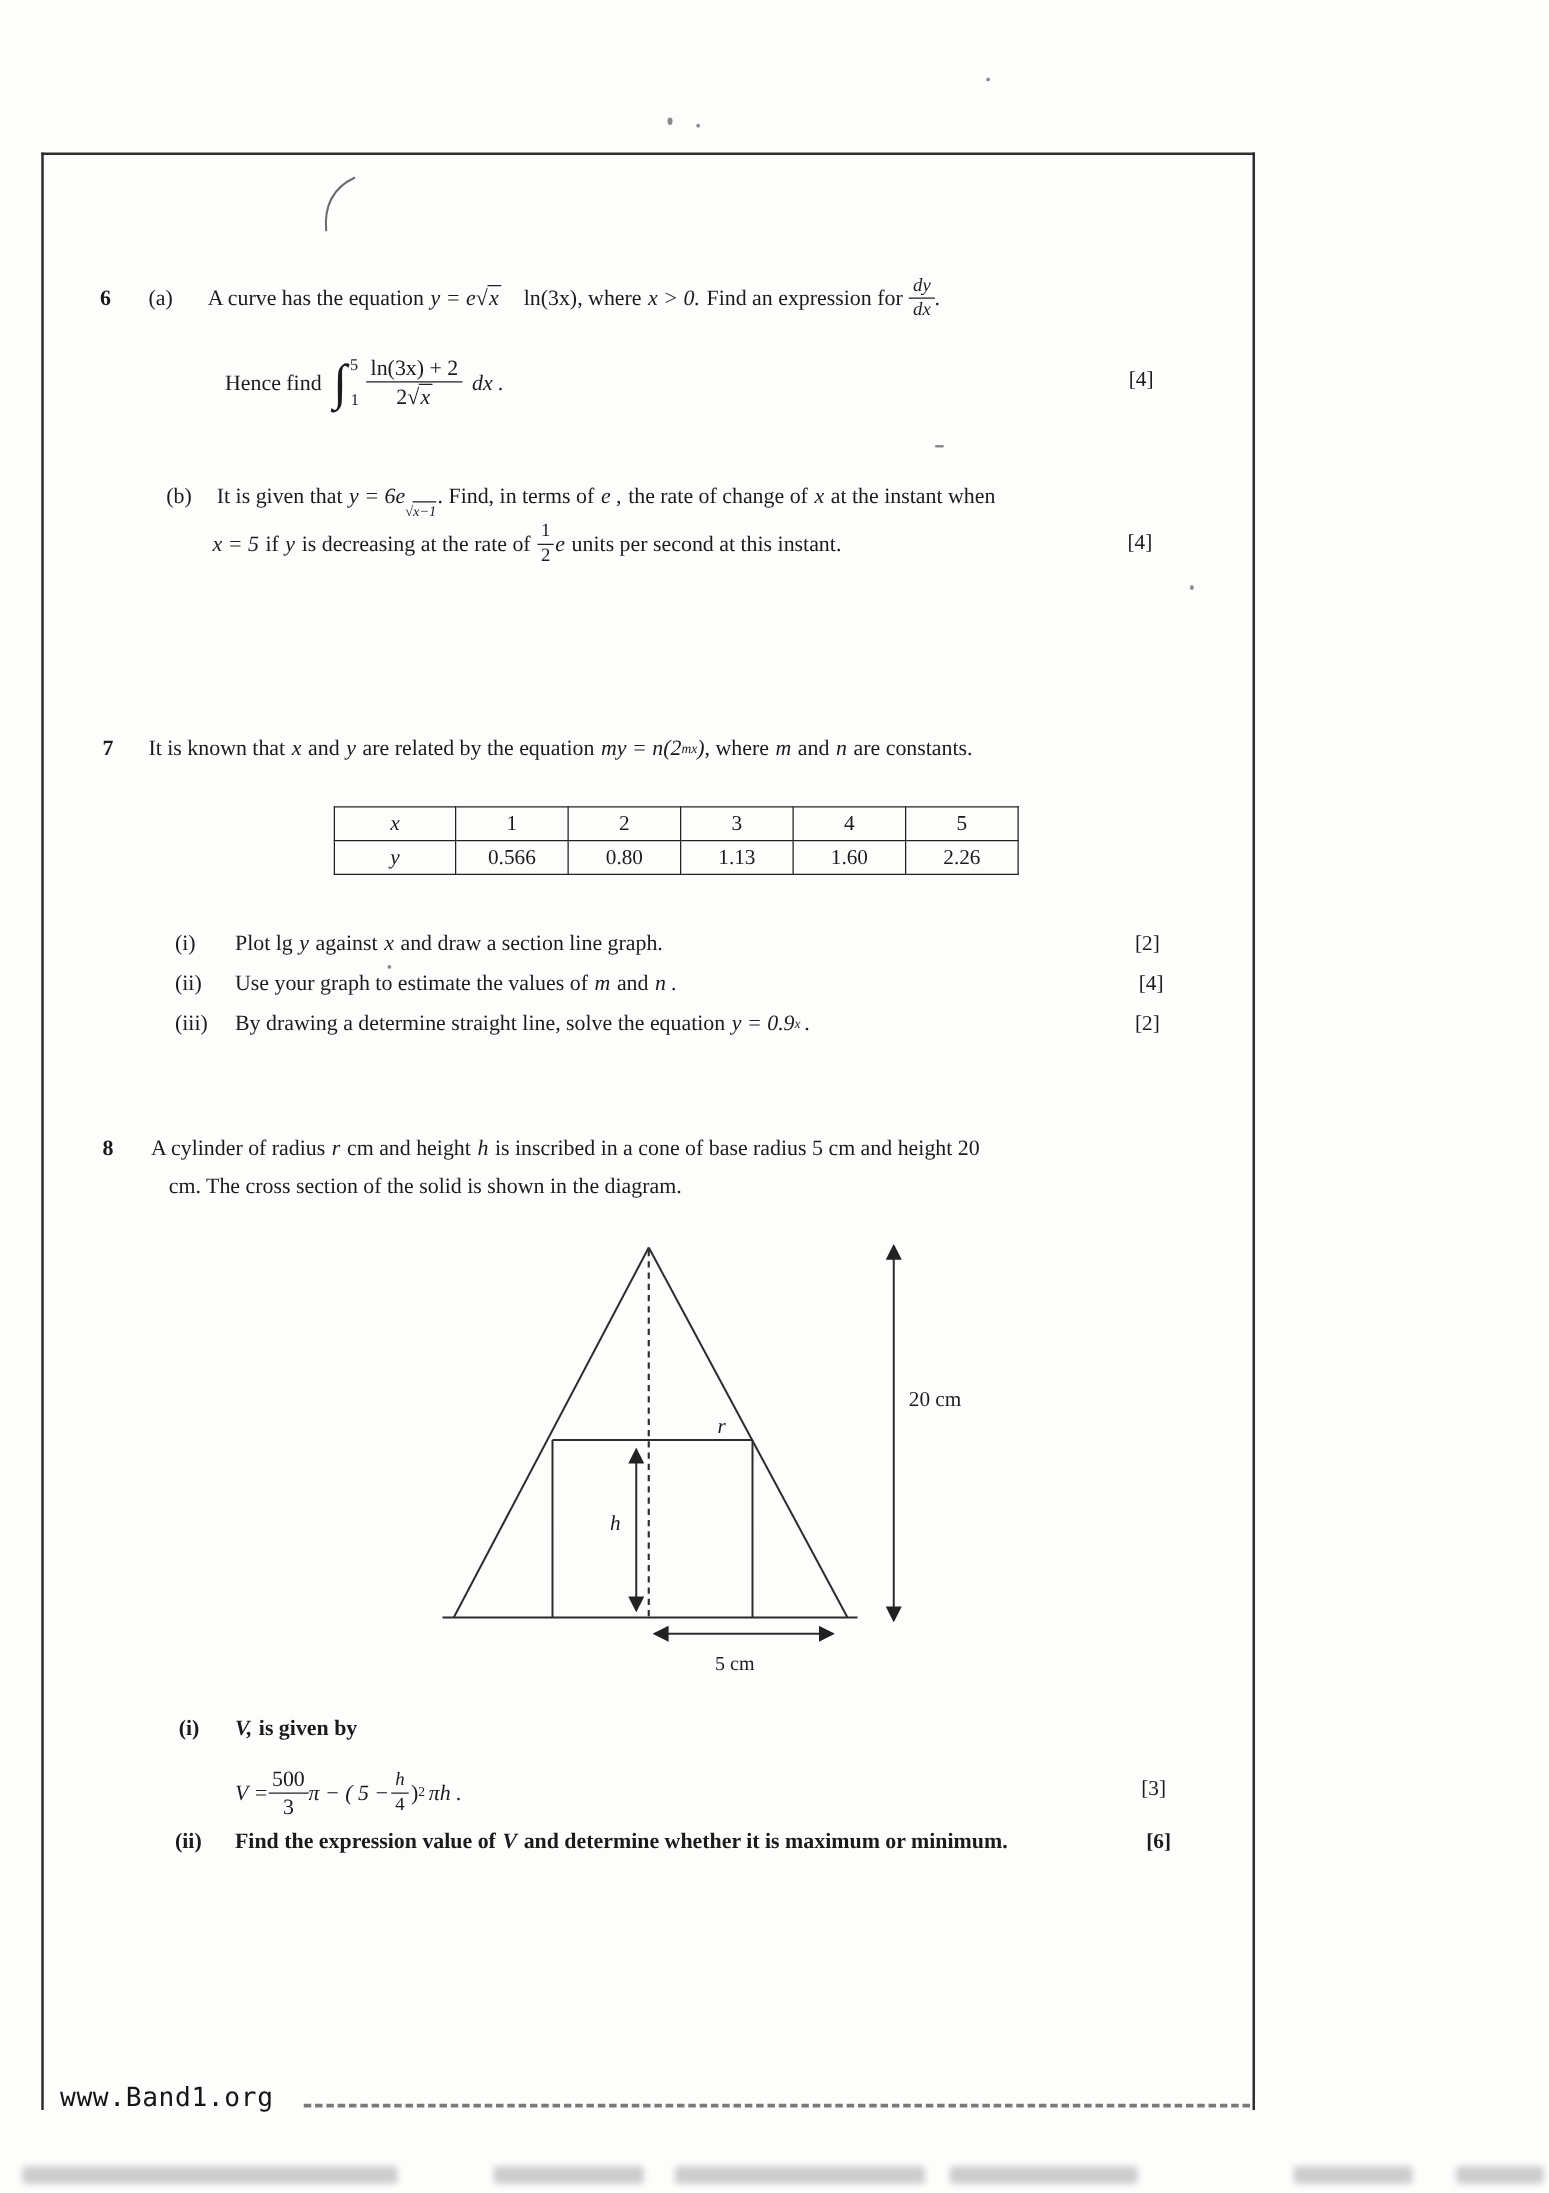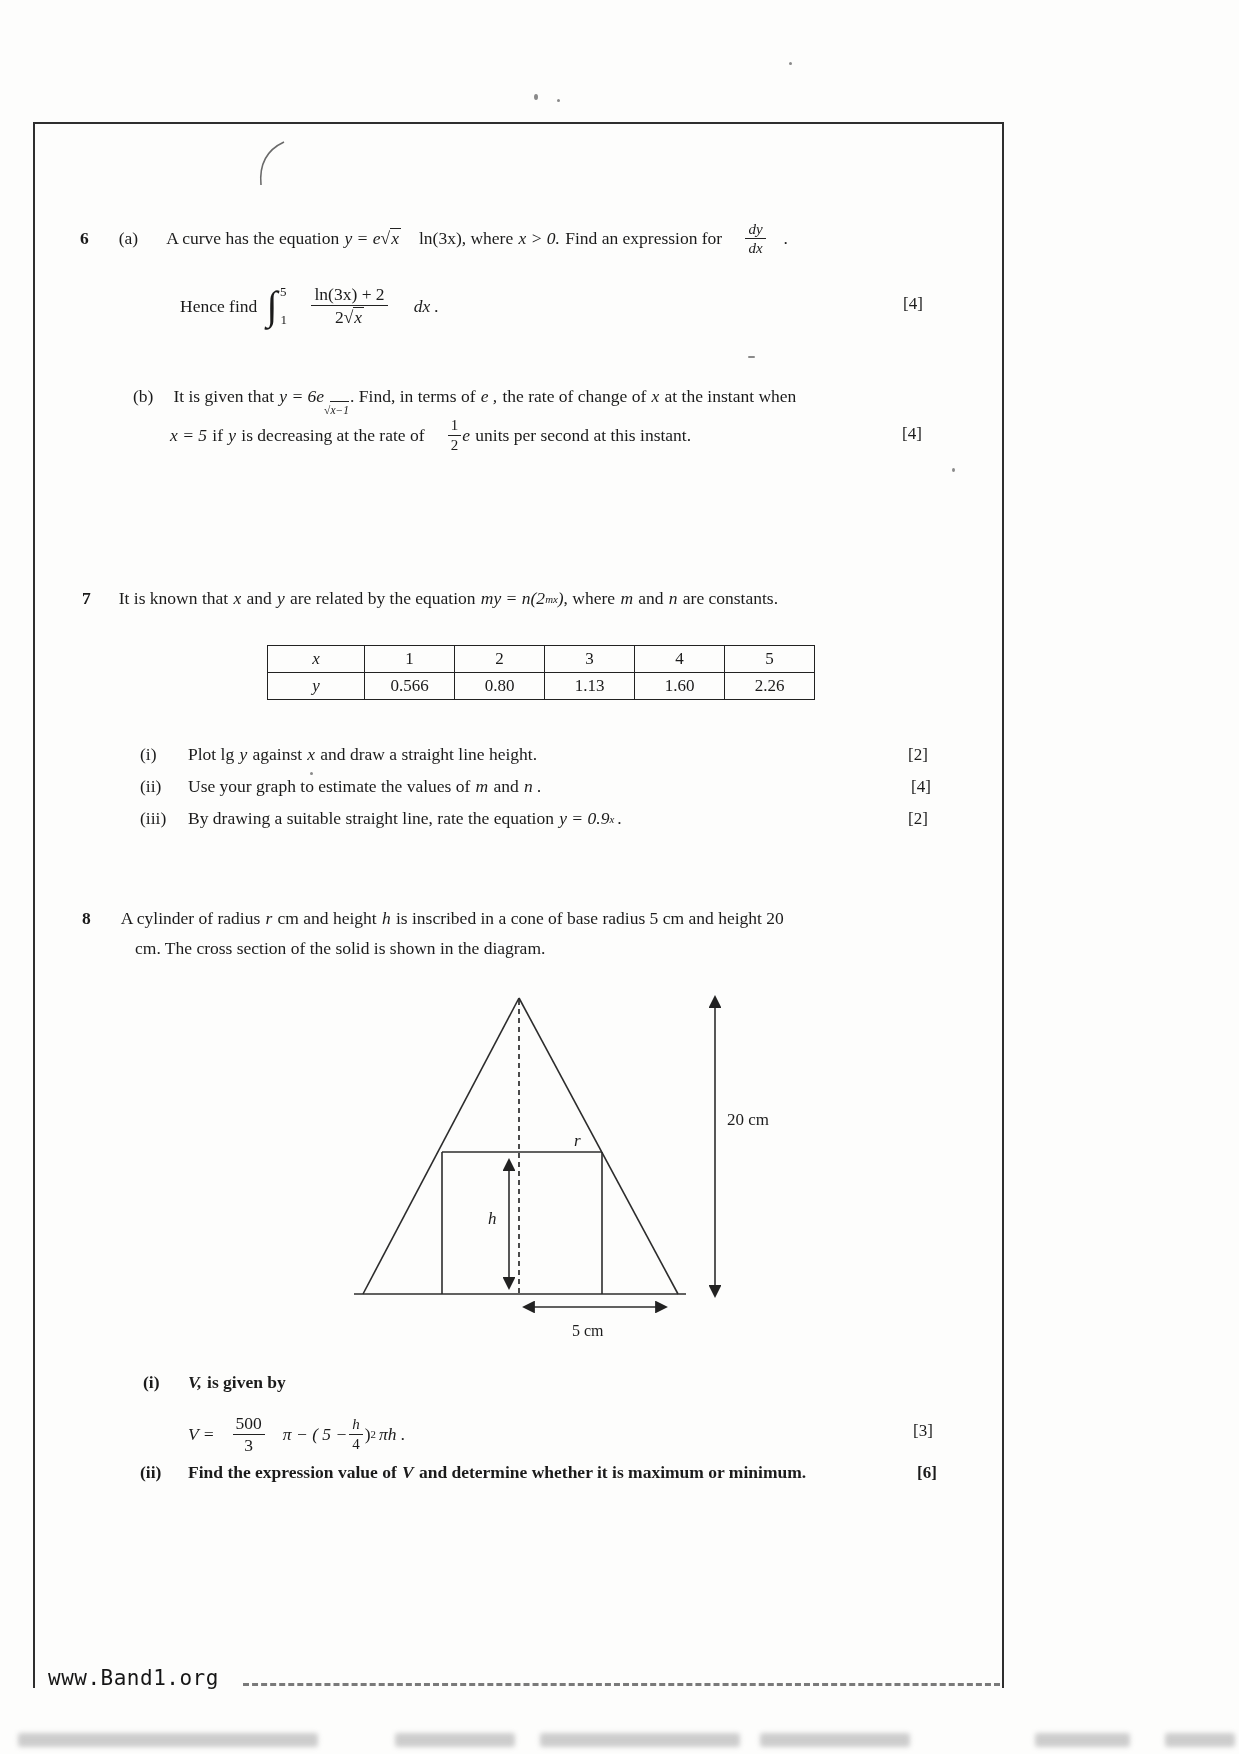--- a/index.html
+++ b/index.html
@@ -14,21 +14,21 @@
     border-left:2px solid #2e2e2e;border-top:2px solid #2e2e2e;border-right:2px solid #2e2e2e;
     background:transparent;
   }
   .line{position:absolute;display:flex;align-items:center;white-space:nowrap;}
   .w{margin-right:.30em;}
   .it{font-style:italic;text-align:center;}
   .b{font-weight:bold;}
   .qnum{font-weight:bold;}
   .mark{position:absolute;font-size:17px;}
   
-  .frac{display:inline-block;text-align:center;vertical-align:middle;line-height:1.08;margin:0 18px;}
+  .frac{display:inline-block;text-align:center;vertical-align:middle;line-height:1.08;margin:0 0;}
   .frac .fn{display:block;border-bottom:1.5px solid #222;padding:0 3px 1px 3px;}
   .frac .fd{display:block;padding-top:1px;}
   .frac.small{font-size:15px;}
   
   .sqrt{white-space:nowrap;}
   .sqrt .rad{border-top:1.5px solid #222;padding:1px 2px 0 1px;display:inline-block;line-height:1;}
   
   .supr{vertical-align:super;font-size:11.5px;white-space:nowrap;}
   .supr .rad{border-top:1.2px solid #222;padding-top:3px;display:inline-block;line-height:1;margin-top:25px;}
   .sup{vertical-align:super;font-size:.62em;}
@@ -165,36 +165,36 @@
     </tr>
   </tbody>
     </table>
 
   <div class="line" style="left:140px;top:744px;">
     <span style="display:inline-block;min-width:48px;">(i)</span>
     <span class="w">Plot lg</span>
     <span class="w it">y</span>
     <span class="w">against</span>
     <span class="w it">x</span>
-    <span>and draw a straight line height.</span>
+    <span>and draw a section line graph.</span>
   </div>
   <span class="mark" style="left:908px;top:745px;">[2]</span>
 
   <div class="line" style="left:140px;top:776px;">
     <span style="display:inline-block;min-width:48px;">(ii)</span>
     <span class="w">Use your graph to estimate the values of</span>
     <span class="w it">m</span>
     <span class="w">and</span>
     <span class="it">n .</span>
   </div>
   <span class="mark" style="left:911px;top:777px;">[4]</span>
 
   <div class="line" style="left:140px;top:808px;">
     <span style="display:inline-block;min-width:48px;">(iii)</span>
-    <span class="w">By drawing a suitable straight line, rate the equation</span>
+    <span class="w">By drawing a determine straight line, solve the equation</span>
     <span class="it">y = 0.9</span>
     <span class="sup it">x</span>
     <span style="margin-left:3px;">.</span>
   </div>
   <span class="mark" style="left:908px;top:809px;">[2]</span>
 
   <div class="line" style="left:82px;top:908px;">
     <span class="qnum" style="margin-right:30px;">8</span>
     <span class="w">A cylinder of radius</span>
     <span class="w it">r</span>

